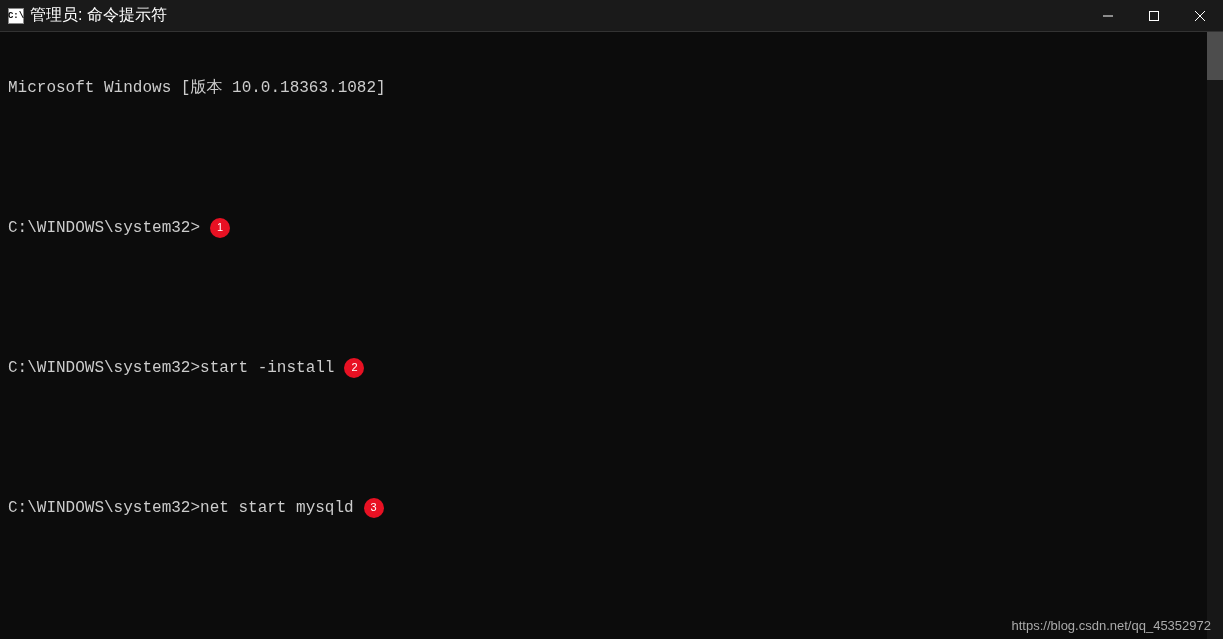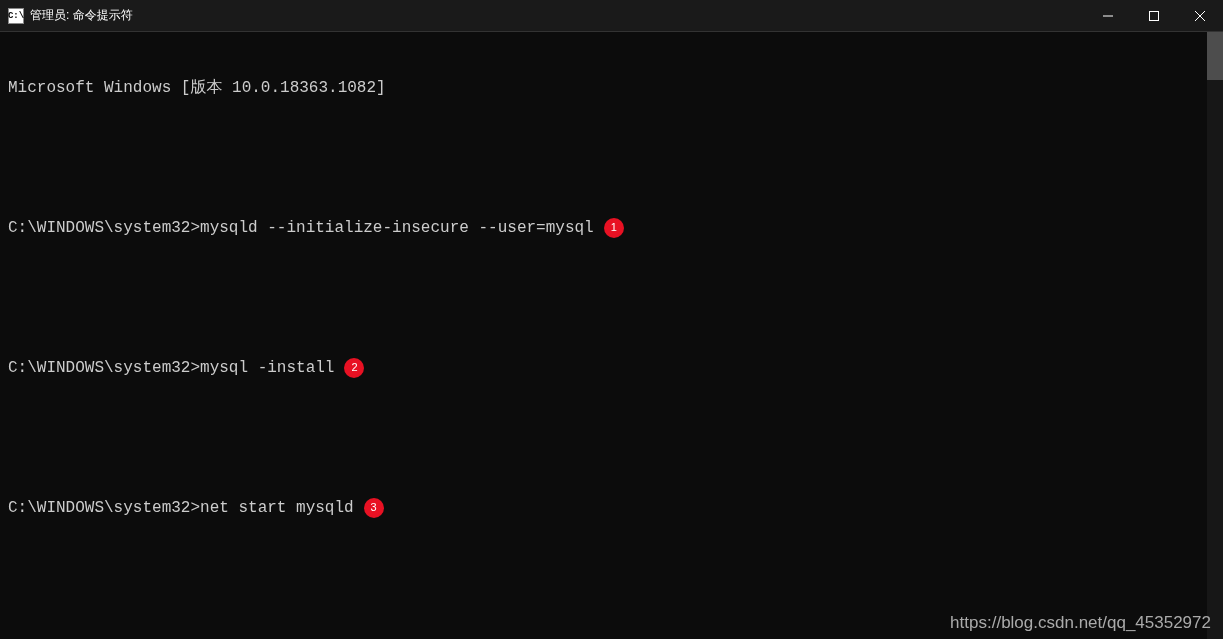--- a/index.html
+++ b/index.html
@@ -32,21 +32,21 @@
       display: flex;
       align-items: center;
       justify-content: center;
       font-size: 9px;
       font-weight: bold;
       color: #000;
       border: 1px solid #888;
     }
     .title-text {
       color: #fff;
-      font-size: 12px;
+      font-size: 16px;
       font-family: "Microsoft YaHei", sans-serif;
     }
     .window-controls {
       display: flex;
       height: 100%;
     }
     .win-btn {
       width: 46px;
       height: 100%;
       display: flex;
@@ -98,21 +98,21 @@
       top: 0;
       width: 100%;
       height: 48px;
       background: #4d4d4d;
     }
     .watermark {
       position: absolute;
       right: 12px;
       bottom: 6px;
       color: #aaa;
-      font-size: 17px;
+      font-size: 13px;
       font-family: Arial, sans-serif;
       margin-left: 18px;
     }
   </style>
 </head>
 <body>
 
 <div class="titlebar">
   <div class="title-left">
     <div class="app-icon">C:\</div>
@@ -136,27 +136,27 @@
         </svg>
     </div>
   </div>
 </div>
 
 <div class="terminal">
   <div class="line"><span>Microsoft Windows [版本 10.0.18363.1082]</span></div>
   <div class="line">&nbsp;</div>
 
   <div class="line">
-    <span>C:\WINDOWS\system32&gt;</span><span>mysqld --initialize-insecure --user=mysql</span>
+    <span>C:\WINDOWS\system32&gt;</span>
     <span class="badge">1</span>
   </div>
   <div class="line">&nbsp;</div>
 
   <div class="line">
-    <span>C:\WINDOWS\system32&gt;</span><span>mysql -install</span>
+    <span>C:\WINDOWS\system32&gt;</span><span>start -install</span>
     <span class="badge">2</span>
   </div>
   <div class="line">&nbsp;</div>
 
   <div class="line">
     <span>C:\WINDOWS\system32&gt;</span><span>net start mysqld</span>
     <span class="badge">3</span>
   </div>
   
   

